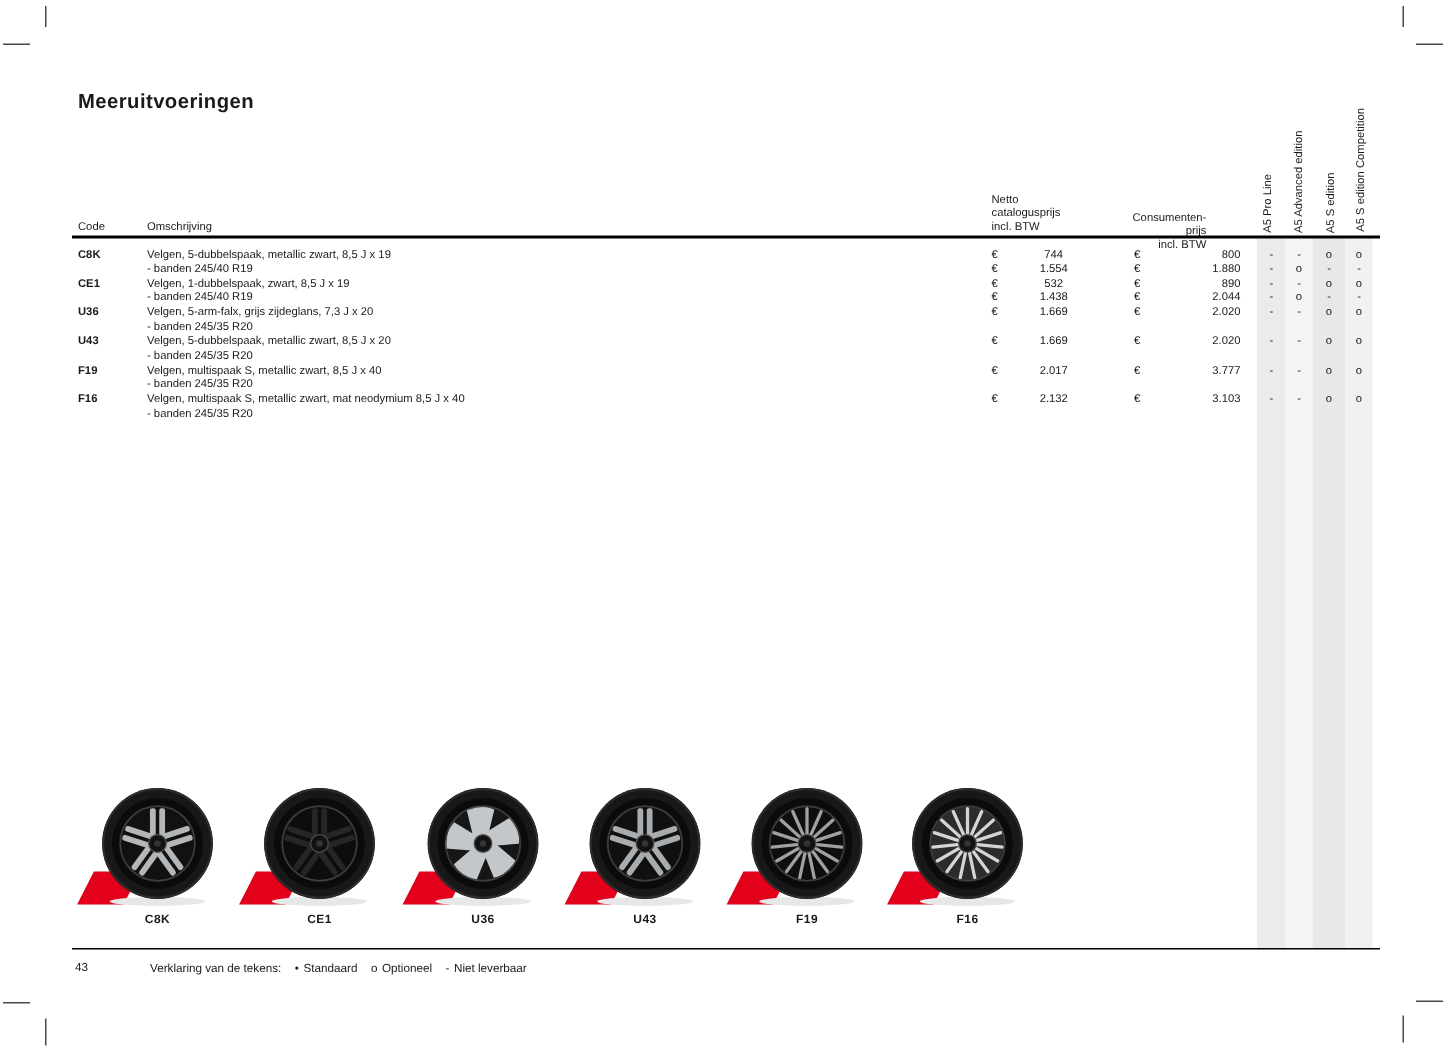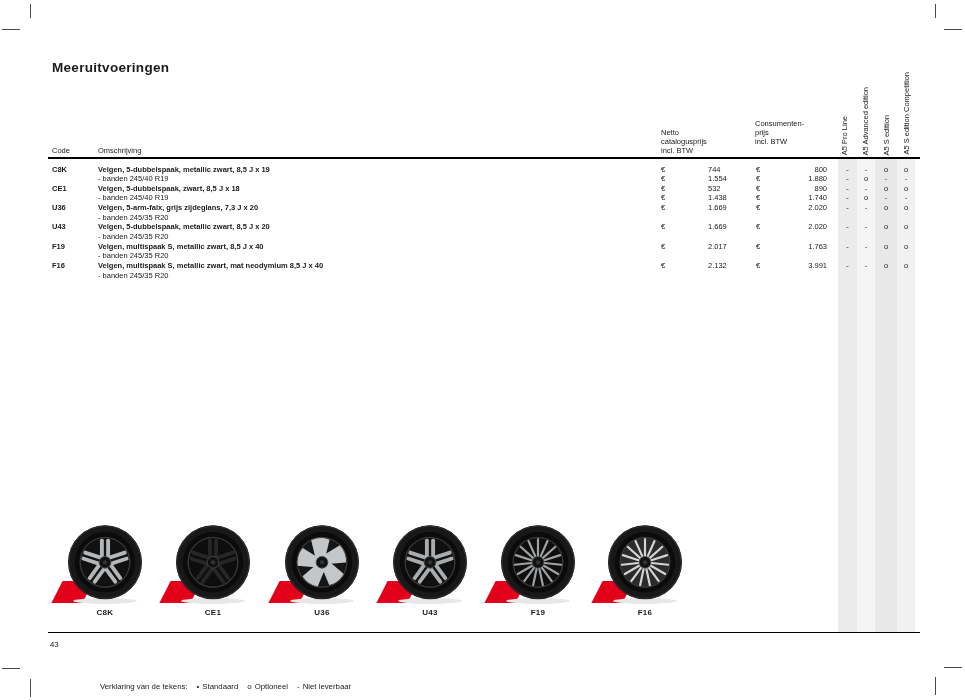--- a/index.html
+++ b/index.html
@@ -4,45 +4,45 @@
 <style>
   html,body{margin:0;padding:0;background:#fff;}
   #page{position:relative;width:965px;height:700px;background:#ffffff;overflow:hidden;
         font-family:"Liberation Sans","DejaVu Sans",sans-serif;color:#1a1a1a;}
   .crop{position:absolute;background:#4a4a4a;}
   #title{position:absolute;left:52px;top:60px;font-size:13.5px;font-weight:700;letter-spacing:.3px;margin:0;}
   .colhead{position:absolute;font-size:7.5px;line-height:9.2px;}
   #col-code{left:52px;top:146px;}
   #col-desc{left:98px;top:146px;}
   #col-net{left:661px;top:128px;}
-  #col-cons{left:755px;top:119px;}
+  #col-cons{left:755px;top:140px;text-align:right;}
   .vlabel{position:absolute;bottom:545px;writing-mode:vertical-rl;transform:rotate(180deg);
           font-size:7.5px;white-space:nowrap;line-height:10px;}
   .stripe{position:absolute;top:159px;height:474px;}
   .rule{position:absolute;left:48px;width:872px;background:#000;}
   #head-rule{top:157px;height:2px;}
   #bottom-rule{top:632px;height:1px;}
   .trow{position:absolute;left:0;width:965px;height:10px;font-size:7.5px;line-height:9.6px;}
   .trow .cell{position:absolute;top:0;white-space:nowrap;}
   .c-code{left:52px;font-weight:700;}
   .c-desc{left:98px;}
-  .trow.main .c-desc{font-weight:700;}
+  .trow.main .c-desc{font-weight:400;}
   .c-cur1{left:661px;}
-  .c-net{left:708px;width:61px;text-align:left;}
+  .c-net{left:672px;width:61px;text-align:center;}
   .c-cur2{left:756px;}
   .c-cons{left:766px;width:61px;text-align:right;}
   .c-m{text-align:center;}
   .wheel-fig{position:absolute;top:518px;width:100px;height:104px;}
   .flag{position:absolute;left:2px;top:63px;width:31px;height:22px;transform:skewX(-27deg);}
   .wheel-svg{position:absolute;left:8px;top:2px;width:84px;height:88px;z-index:1;}
   .wheel-label{position:absolute;left:0;top:90px;width:100%;text-align:center;
                font-size:8px;font-weight:700;letter-spacing:.3px;}
   #footer{position:absolute;left:0;top:640px;width:965px;font-size:7.8px;}
   #page-num{position:absolute;left:50px;top:0;}
-  #legend{position:absolute;left:100px;top:1px;margin-top:41px;}
+  #legend{position:absolute;left:100px;top:1px;}
   #legend .li{margin-right:9px;}
   #legend .sym{margin-right:3px;}
 </style>
 </head>
 <body>
 
 <div id="page">
 
   <div class="crop" style="left:30px;top:4px;width:1px;height:14px;"></div>
   <div class="crop" style="left:2px;top:29px;width:18px;height:1px;"></div>
@@ -102,37 +102,37 @@
         <div class="cell c-net">1.554</div>
         <div class="cell c-cur2">€</div>
         <div class="cell c-cons">1.880</div>
         <div class="cell c-m" style="left: 838px; width: 19px;">-</div>
         <div class="cell c-m" style="left: 857px; width: 18px;">o</div>
         <div class="cell c-m" style="left: 875px; width: 22px;">-</div>
         <div class="cell c-m" style="left: 897px; width: 18px;">-</div>
       </div>
       <div class="trow main" style="top: 183.82px;">
         <div class="cell c-code">CE1</div>
-        <div class="cell c-desc">Velgen, 5-dubbelspaak, zwart, 8,5 J x 18</div>
+        <div class="cell c-desc">Velgen, 1-dubbelspaak, zwart, 8,5 J x 19</div>
         <div class="cell c-cur1">€</div>
         <div class="cell c-net">532</div>
         <div class="cell c-cur2">€</div>
         <div class="cell c-cons">890</div>
         <div class="cell c-m" style="left: 838px; width: 19px;">-</div>
         <div class="cell c-m" style="left: 857px; width: 18px;">-</div>
         <div class="cell c-m" style="left: 875px; width: 22px;">o</div>
         <div class="cell c-m" style="left: 897px; width: 18px;">o</div>
       </div>
       <div class="trow" style="top: 193.48px;">
         <div class="cell c-code"></div>
         <div class="cell c-desc">- banden 245/40 R19</div>
         <div class="cell c-cur1">€</div>
         <div class="cell c-net">1.438</div>
         <div class="cell c-cur2">€</div>
-        <div class="cell c-cons">1.740</div>
+        <div class="cell c-cons">2.044</div>
         <div class="cell c-m" style="left: 838px; width: 19px;">-</div>
         <div class="cell c-m" style="left: 857px; width: 18px;">o</div>
         <div class="cell c-m" style="left: 875px; width: 22px;">-</div>
         <div class="cell c-m" style="left: 897px; width: 18px;">-</div>
       </div>
       <div class="trow main" style="top: 203.14px;">
         <div class="cell c-code">U36</div>
         <div class="cell c-desc">Velgen, 5-arm-falx, grijs zijdeglans, 7,3 J x 20</div>
         <div class="cell c-cur1">€</div>
         <div class="cell c-net">1.669</div>
@@ -170,41 +170,41 @@
         <div class="cell c-m" style="left: 857px; width: 18px;"></div>
         <div class="cell c-m" style="left: 875px; width: 22px;"></div>
         <div class="cell c-m" style="left: 897px; width: 18px;"></div>
       </div>
       <div class="trow main" style="top: 241.78px;">
         <div class="cell c-code">F19</div>
         <div class="cell c-desc">Velgen, multispaak S, metallic zwart, 8,5 J x 40</div>
         <div class="cell c-cur1">€</div>
         <div class="cell c-net">2.017</div>
         <div class="cell c-cur2">€</div>
-        <div class="cell c-cons">1.763</div>
+        <div class="cell c-cons">3.777</div>
         <div class="cell c-m" style="left: 838px; width: 19px;">-</div>
         <div class="cell c-m" style="left: 857px; width: 18px;">-</div>
         <div class="cell c-m" style="left: 875px; width: 22px;">o</div>
         <div class="cell c-m" style="left: 897px; width: 18px;">o</div>
       </div>
       <div class="trow" style="top: 251.44px;">
         <div class="cell c-code"></div>
         <div class="cell c-desc">- banden 245/35 R20</div>
         <div class="cell c-m" style="left: 838px; width: 19px;"></div>
         <div class="cell c-m" style="left: 857px; width: 18px;"></div>
         <div class="cell c-m" style="left: 875px; width: 22px;"></div>
         <div class="cell c-m" style="left: 897px; width: 18px;"></div>
       </div>
       <div class="trow main" style="top: 261.1px;">
         <div class="cell c-code">F16</div>
         <div class="cell c-desc">Velgen, multispaak S, metallic zwart, mat neodymium 8,5 J x 40</div>
         <div class="cell c-cur1">€</div>
         <div class="cell c-net">2.132</div>
         <div class="cell c-cur2">€</div>
-        <div class="cell c-cons">3.991</div>
+        <div class="cell c-cons">3.103</div>
         <div class="cell c-m" style="left: 838px; width: 19px;">-</div>
         <div class="cell c-m" style="left: 857px; width: 18px;">-</div>
         <div class="cell c-m" style="left: 875px; width: 22px;">o</div>
         <div class="cell c-m" style="left: 897px; width: 18px;">o</div>
       </div>
       <div class="trow" style="top: 270.76px;">
         <div class="cell c-code"></div>
         <div class="cell c-desc">- banden 245/35 R20</div>
         <div class="cell c-m" style="left: 838px; width: 19px;"></div>
         <div class="cell c-m" style="left: 857px; width: 18px;"></div>

